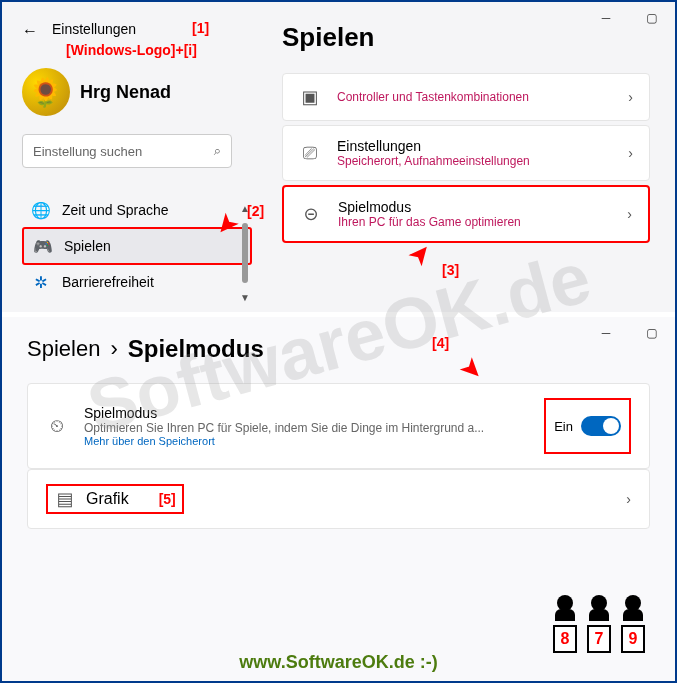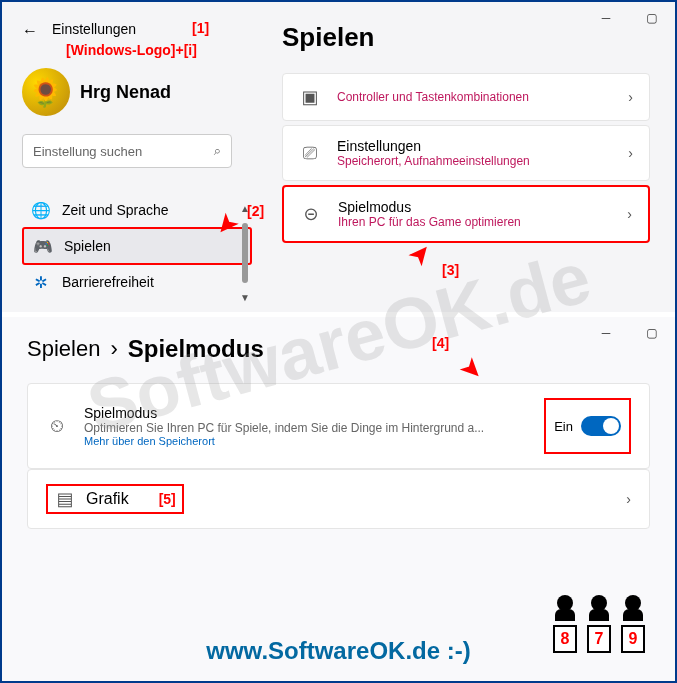--- a/index.html
+++ b/index.html
@@ -1,18 +1,18 @@
 <!DOCTYPE html>
 <html><head>
 <meta charset="utf-8">
 <style>
 * { box-sizing: border-box; margin: 0; padding: 0; font-family: 'Segoe UI', sans-serif; }
 body { width: 677px; height: 683px; background: #fff; border: 2px solid #003a8c; position: relative; overflow: hidden; }
 .watermark { position: absolute; top: 50%; left: 50%; transform: translate(-50%, -50%) rotate(-15deg); font-size: 72px; color: rgba(160,160,160,0.25); font-weight: bold; pointer-events: none; z-index: 1; white-space: nowrap; }
-.footer-text { position: absolute; bottom: 16px; left: 50%; transform: translateX(-50%); font-size: 24px; color: #0369a1; font-weight: bold; z-index: 10; }
+.footer-text { position: absolute; bottom: 8px; left: 50%; transform: translateX(-50%); font-size: 18px; color: #4d7c0f; font-weight: bold; z-index: 10; }
 
 
 .win1 { position: absolute; top: 0; left: 0; right: 0; height: 310px; background: #f5f5f7; display: flex; }
 .titlebar1 { position: absolute; top: 0; right: 0; display: flex; gap: 0; }
 .titlebar-btn { width: 46px; height: 32px; display: flex; align-items: center; justify-content: center; font-size: 12px; color: #333; }
 .sidebar { width: 260px; padding: 18px 10px 10px 20px; }
 .back-row { display: flex; align-items: center; gap: 14px; font-size: 14px; }
 .back-arrow { font-size: 16px; }
 .ann-red { color: #ff0000; font-weight: bold; font-size: 14px; position: absolute; }
 .user-row { display: flex; align-items: center; gap: 10px; margin-top: 30px; }

